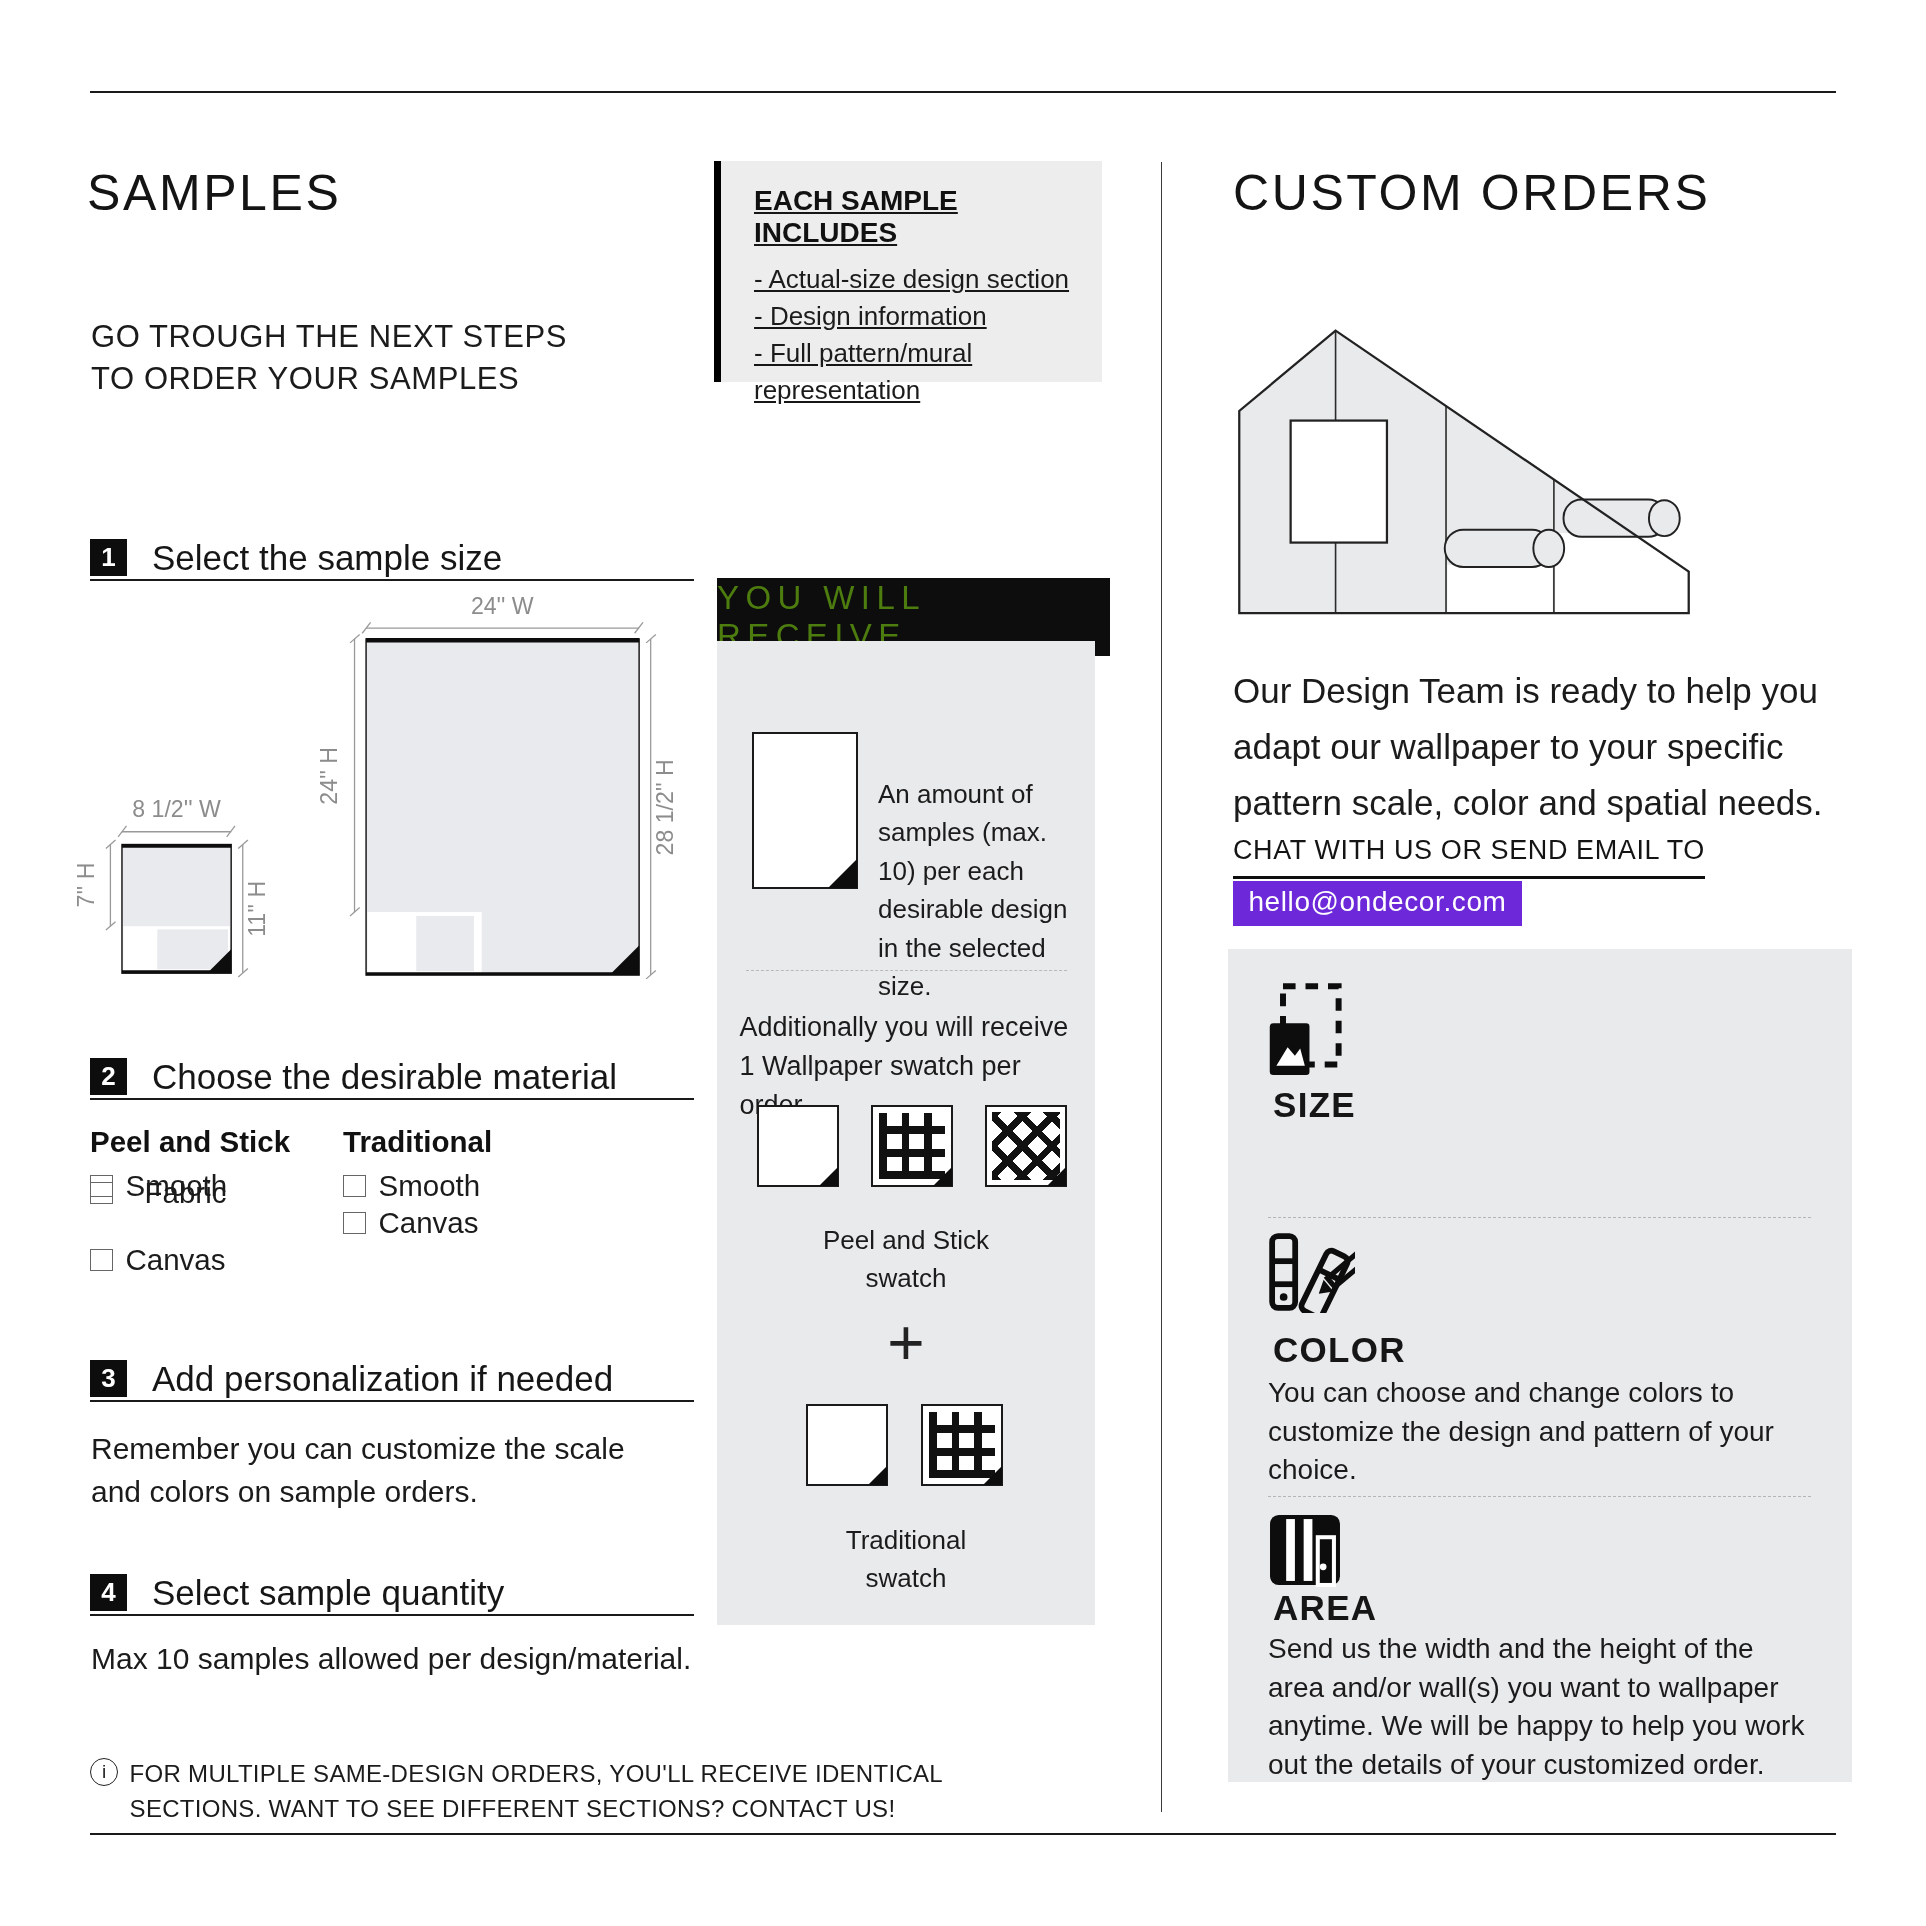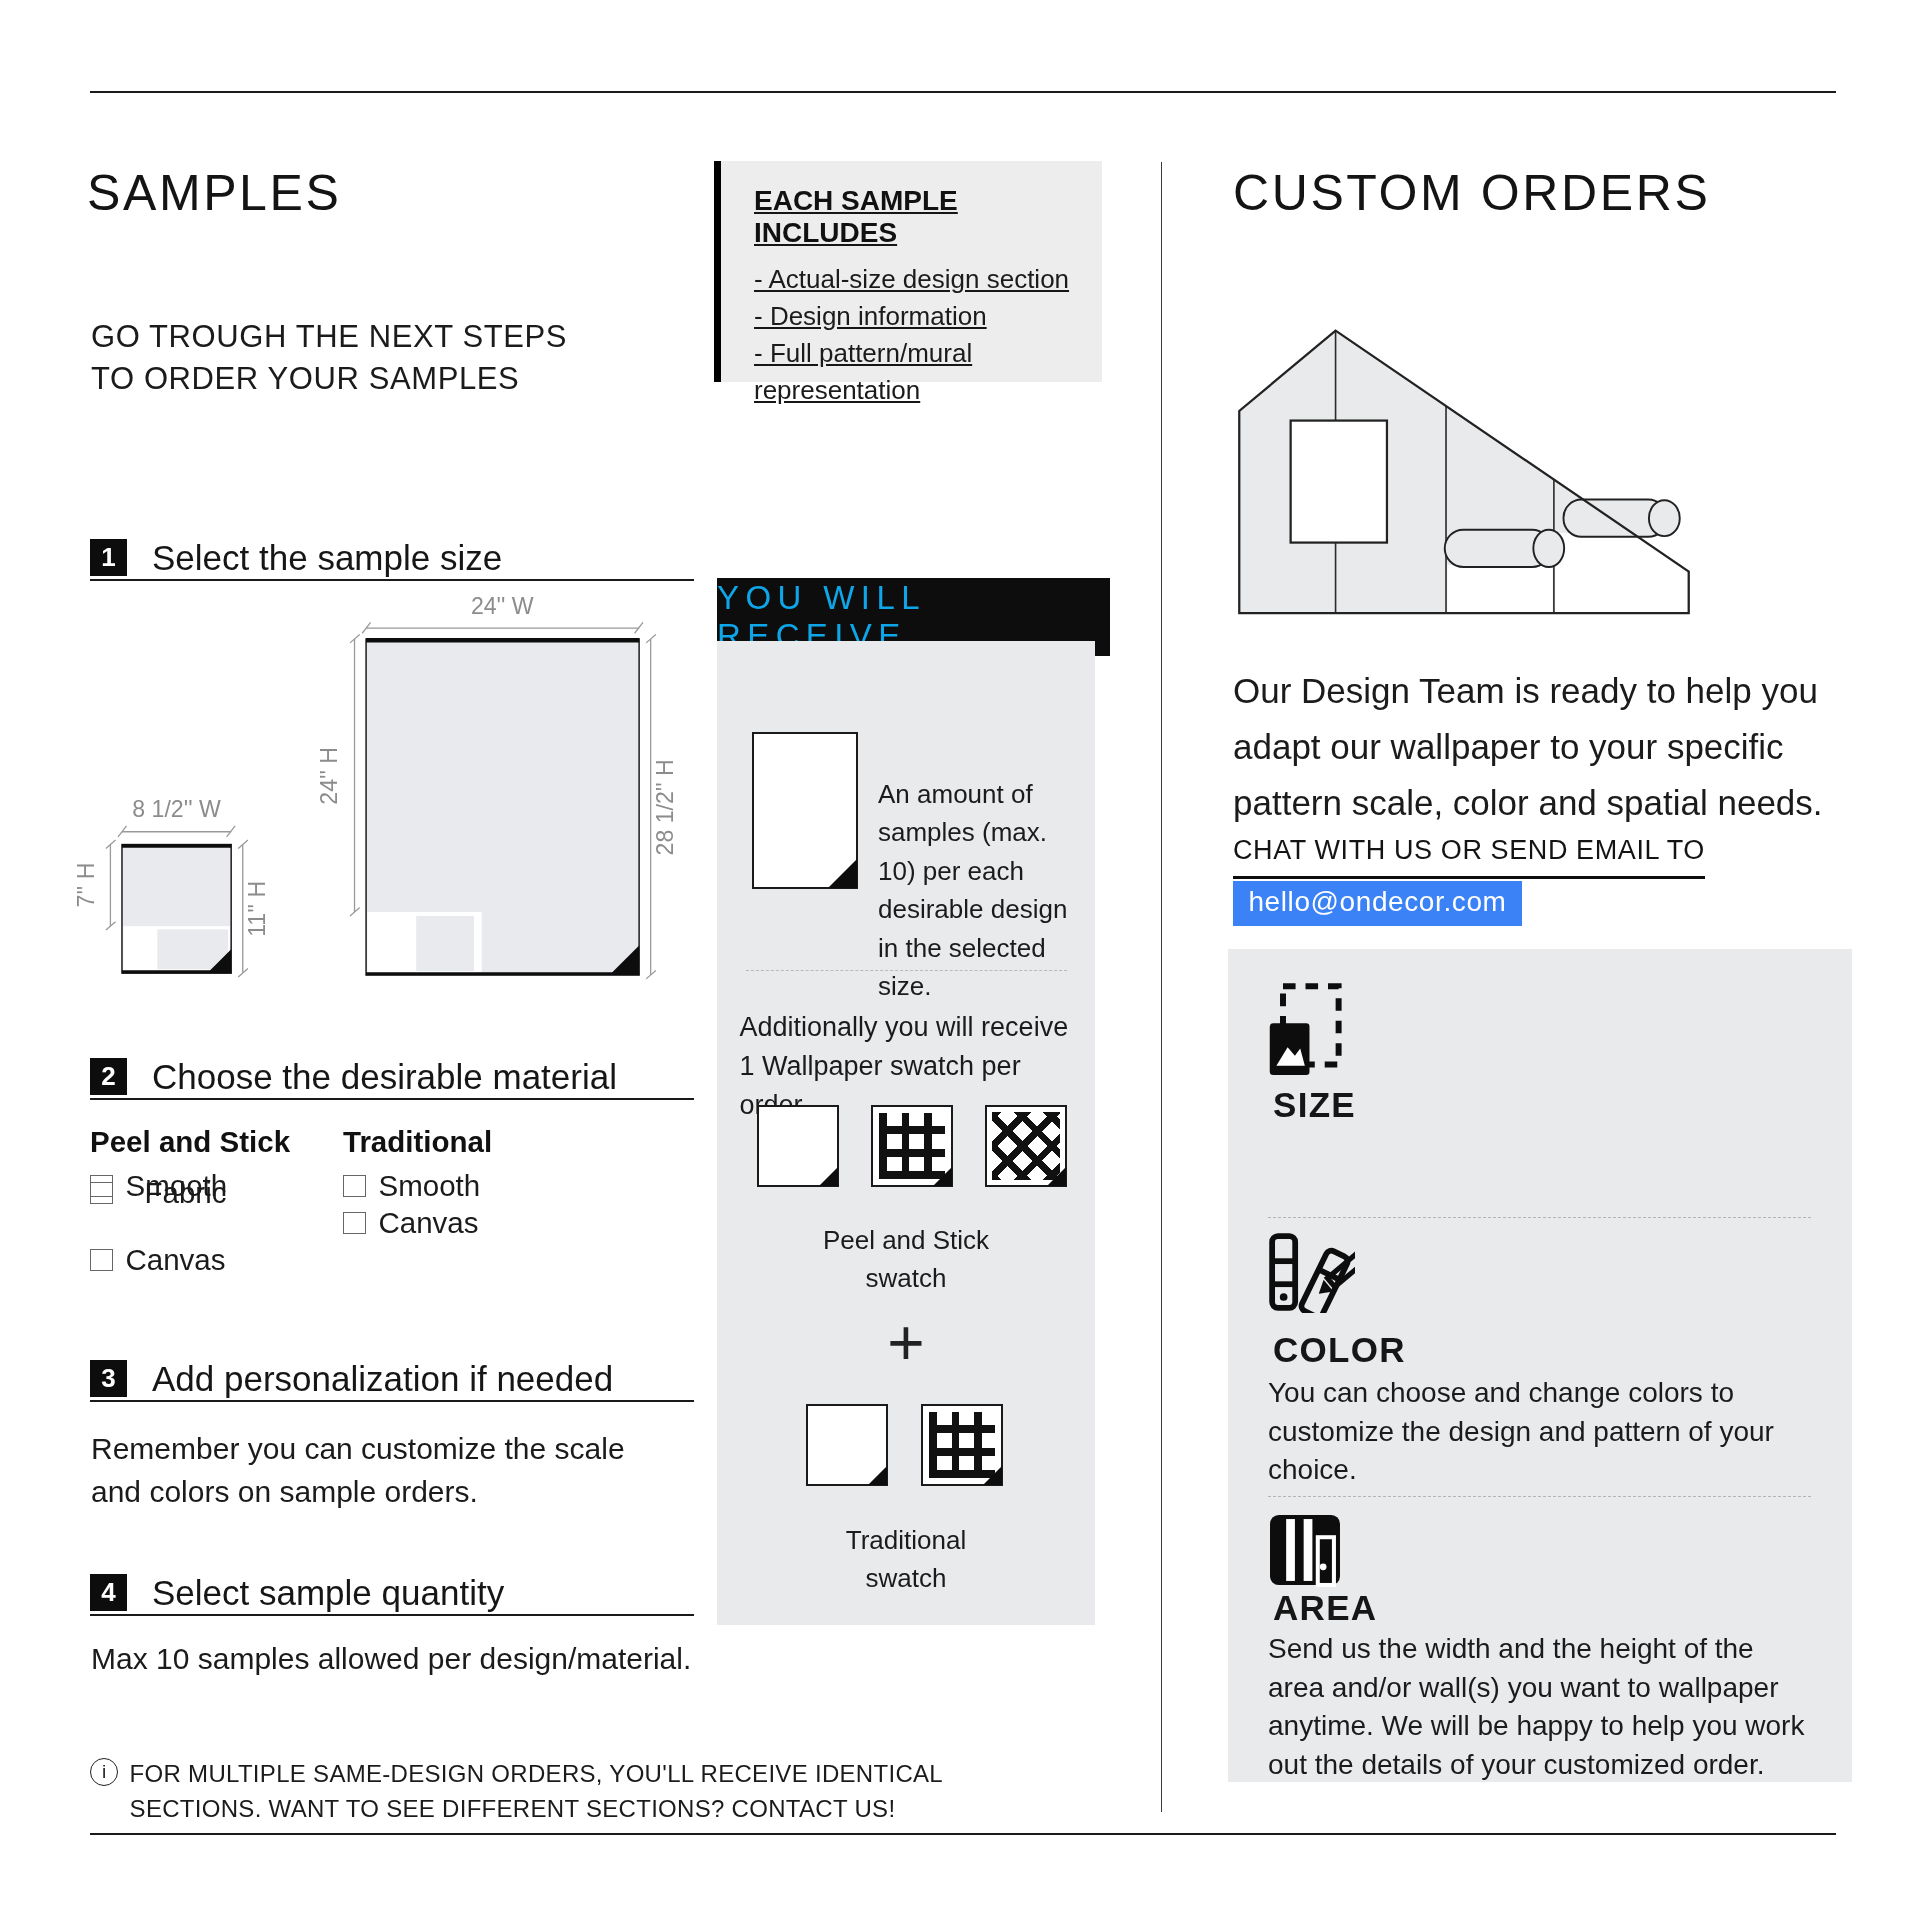--- a/index.html
+++ b/index.html
@@ -50,21 +50,21 @@
   .info-circle{
     flex:0 0 auto;width:26px;height:26px;border:1.9px solid #222;border-radius:50%;
     font-size:19px;font-weight:400;color:#222;display:flex;align-items:center;justify-content:center;
     margin-right:11.6px;margin-top:1.3px;font-style:normal;
   }
   .footnote-text{font-size:24px;line-height:1.45;letter-spacing:0.3px;color:#1b1b1b;}
 
   
   .receive-bar{
     position:absolute;left:717px;top:578px;width:393px;height:78px;background:#0d0d0d;
-    color:#0ea5e9;display:flex;align-items:center;justify-content:center;
+    color:#4d7c0f;display:flex;align-items:center;justify-content:center;
     font-size:33px;font-weight:300;letter-spacing:6.4px;
   }
   .receive-panel{position:absolute;left:717px;top:641px;width:378px;height:984px;background:#e9eaec;}
 
   .paper-icon{
     position:absolute;left:35px;top:91px;width:106px;height:157px;background:#fff;border:2.6px solid #1a1a1a;box-sizing:border-box;
   }
   .fold::after{
     content:"";position:absolute;right:-0.6px;bottom:-0.6px;width:0;height:0;
     border-left:29.5px solid transparent;border-bottom:29.5px solid #0d0d0d;
@@ -89,21 +89,21 @@
   .swatch-label{position:absolute;width:100%;text-align:center;font-size:26px;line-height:1.45;color:#1b1b1b;}
   .plus-sign{position:absolute;left:0;width:100%;text-align:center;font-size:64px;font-weight:200;color:#222;}
 
   
   .intro{position:absolute;left:1233px;top:663px;width:597px;font-size:35px;font-weight:400;line-height:1.6;color:#1b1b1b;}
   .contact-label{
     position:absolute;left:1233px;top:835px;font-size:27px;letter-spacing:0.6px;color:#141414;
     border-bottom:3.2px solid #0d0d0d;padding-bottom:10.3px;
   }
   .email-badge{
-    position:absolute;left:1233px;top:881px;background:#3b82f6;color:#fff;
+    position:absolute;left:1233px;top:881px;background:#6d28d9;color:#fff;
     font-size:28px;padding:5.1px 15.4px 8.3px 15.4px;letter-spacing:0.6px;
   }
   .custom-panel{position:absolute;left:1228px;top:949px;width:624px;height:833px;background:#e9eaec;}
   .feat-title{position:absolute;left:45px;font-size:35px;font-weight:700;letter-spacing:1.3px;color:#161616;}
   .feat-text{position:absolute;left:40px;width:546px;font-size:28px;line-height:1.38;color:#1b1b1b;}
   .feat-div{position:absolute;left:40px;width:543px;border-top:1.9px dashed #b5b5b5;}
 
   svg text{font-family:"Liberation Sans", sans-serif;}
 </style>
 </head>

